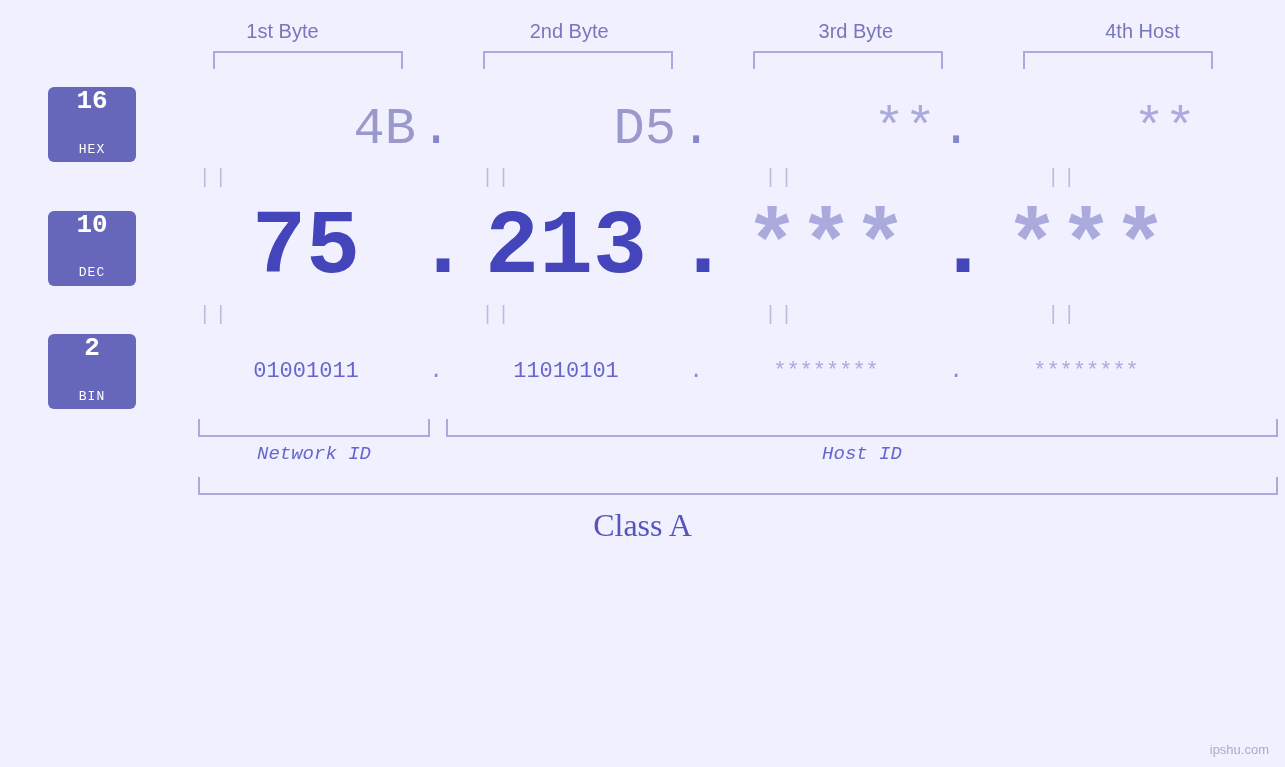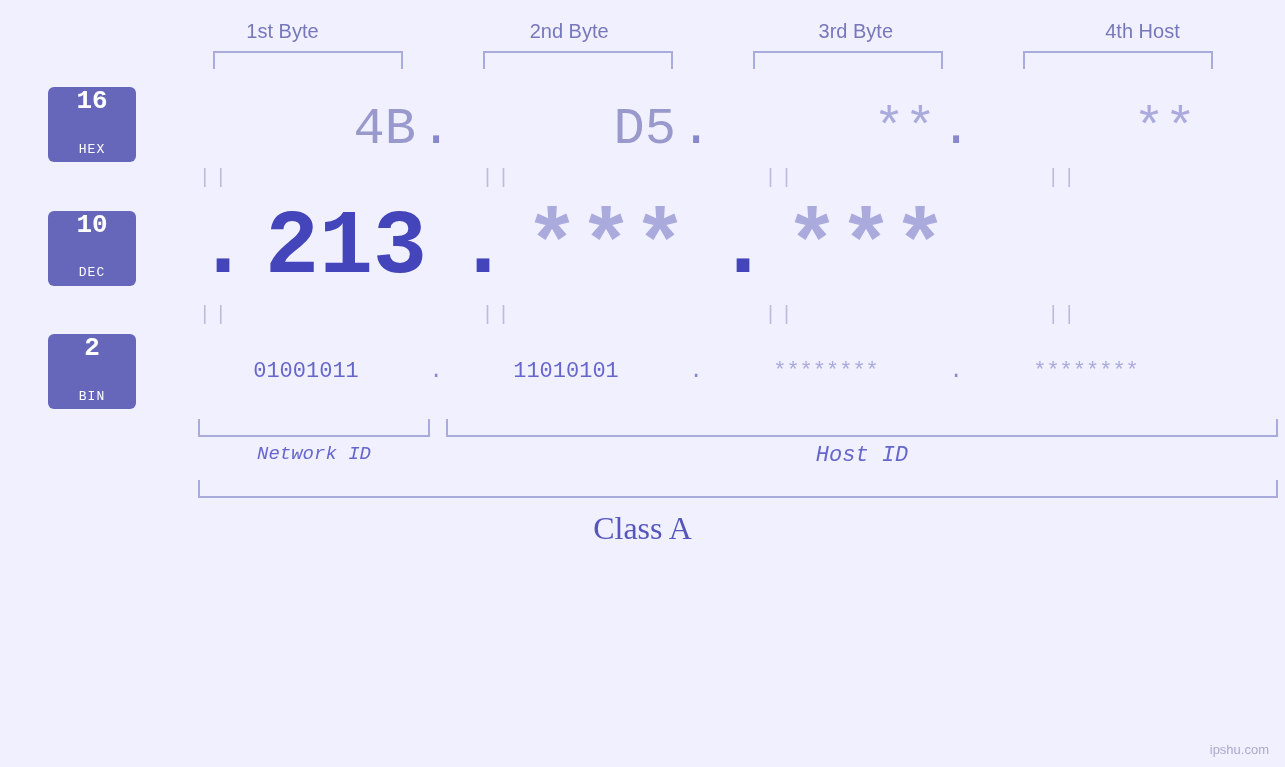--- a/index.html
+++ b/index.html
@@ -217,20 +217,21 @@
       <span style="width:220px; text-align:center; color:#bbbbdd; font-size:20px; letter-spacing:4px;">||</span>
     </div>
   </div>
 
   <div class="base-row dec-row" style="margin-top:8px;">
     <div class="base-badge">
       <span class="badge-num">10</span>
       <span class="badge-label">DEC</span>
     </div>
     <div class="values-row">
+      <span class="byte-val dec-val">75</span>
       <span class="sep dec-sep">.</span>
       <span class="byte-val dec-val">213</span>
       <span class="sep dec-sep">.</span>
       <span class="byte-val dec-val" style="color:#aaaadd;">***</span>
       <span class="sep dec-sep">.</span>
       <span class="byte-val dec-val" style="color:#aaaadd;">***</span>
     </div>
   </div>
 
   <div style="display:flex; width:1285px; margin-left:198px; margin-top:4px;">
@@ -265,21 +266,21 @@
 
     <div style="display:flex; width:1080px; margin-left:198px;">
       <div style="width:232px; height:18px; border-bottom:2px solid #aaaadd; border-left:2px solid #aaaadd; border-right:2px solid #aaaadd;"></div>
       <div style="width:16px;"></div>
       <div style="width:832px; height:18px; border-bottom:2px solid #aaaadd; border-left:2px solid #aaaadd; border-right:2px solid #aaaadd;"></div>
     </div>
 
     <div style="display:flex; width:1080px; margin-left:198px; margin-top:6px;font-style:italic;">
       <div style="width:232px; text-align:center; color:#6666cc; font-size:19px; font-family:'Courier New',Courier,monospace;">Network ID</div>
       <div style="width:16px;"></div>
-      <div style="width:832px; text-align:center; color:#6666cc; font-size:22px; font-family:'Courier New',Courier,monospace;">Host ID</div>
+      <div style="width:832px; text-align:center; color:#6666cc; font-size:19px; font-family:'Courier New',Courier,monospace;">Host ID</div>
     </div>
 
     <div style="width:1080px; margin-left:198px; margin-top:12px; height:18px; border-bottom:2px solid #aaaadd; border-left:2px solid #aaaadd; border-right:2px solid #aaaadd;"></div>
 
     <div style="width:1285px; text-align:center; margin-top:12px;">
       <span style="color:#5555bb; font-size:32px; font-family:Liberation Serif, serif;">Class A</span>
     </div>
   </div>
 
   <div class="watermark">ipshu.com</div>

